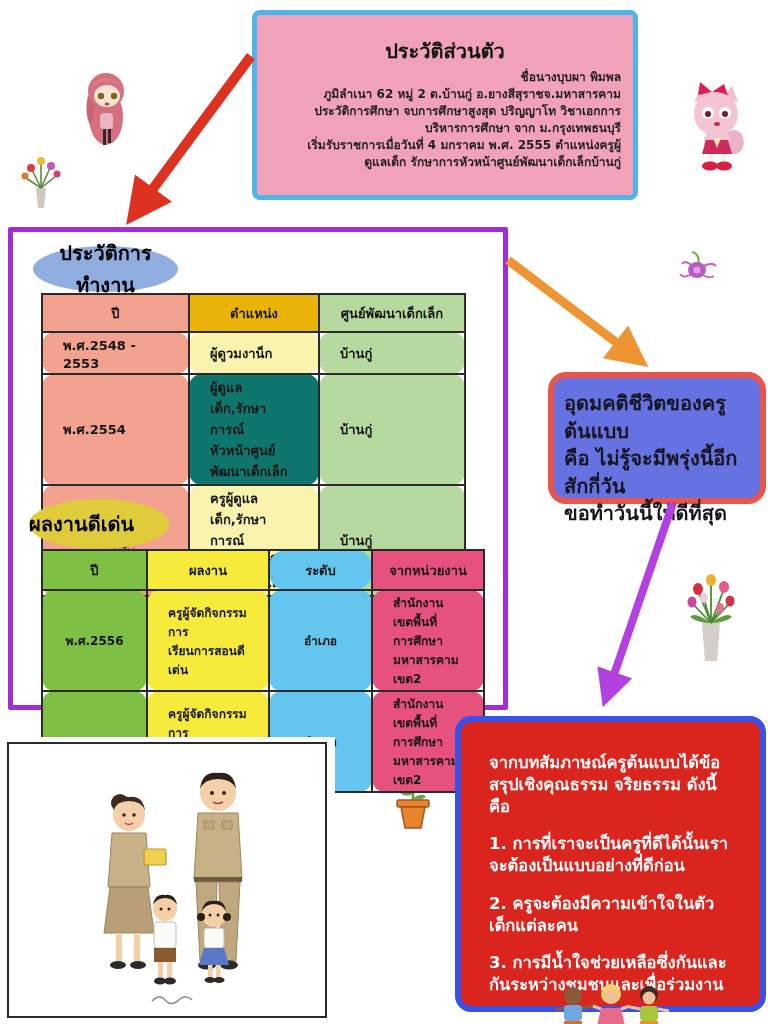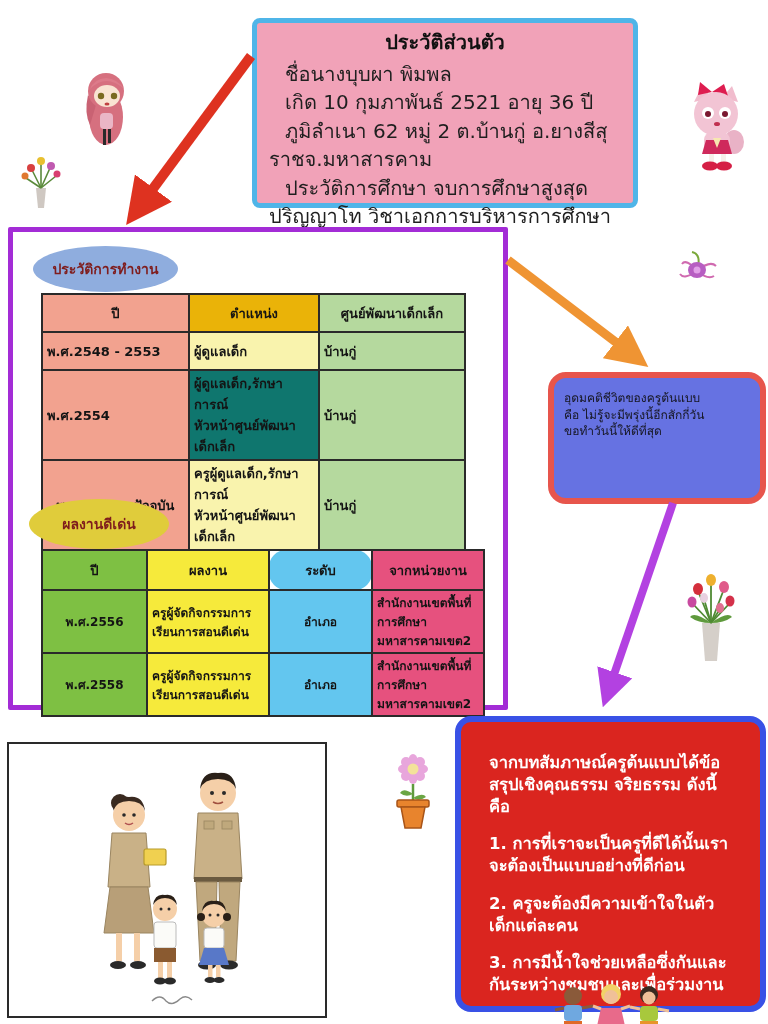--- a/index.html
+++ b/index.html
@@ -7,60 +7,60 @@
     width:768px;height:1024px;position:relative;overflow:hidden;background:#ffffff;
     font-family:"DejaVu Sans","Liberation Sans",sans-serif;
   }
   *{box-sizing:border-box;}
   .abs{position:absolute;}
 
   
   .profile-box{
     left:252px;top:10px;width:386px;height:190px;
     background:#f1a2b8;border:5px solid #4fb5e8;border-radius:8px;
-    padding:3px 12px 6px 12px;color:#1f1f1f;margin-top:8px;
+    padding:20px 12px 6px 12px;color:#1f1f1f;
   }
   .profile-box h1{margin:0 0 2px 0;font-size:20px;text-align:center;font-weight:bold;color:#111;}
-  .profile-box p{margin:0;font-size:20px;font-weight:normal;line-height:1.42;text-indent:16px;}
+  .profile-box p{margin:0;font-size:12px;font-weight:bold;line-height:1.42;text-indent:16px;text-align:right;}
 
   
   .purple-box{
     left:8px;top:227px;width:500px;height:483px;
     background:#ffffff;border:5px solid #a32cd6;border-radius:2px;
   }
   .oval{
-    position:absolute;display:flex;align-items:center;justify-content:center;
-    border-radius:50%;font-weight:bold;font-size:14px;color:#7f1d1d;text-align:center;
+    position:absolute;display:flex;align-items:center;justify-content:flex-start;
+    border-radius:50%;font-weight:bold;font-size:20px;color:#000000;text-align:center;
   }
   .oval-work{left:20px;top:14px;width:145px;height:46px;background:#8fadde;}
   .oval-ach{left:16px;top:267px;width:140px;height:50px;background:#e0cc3b;}
 
   table{border-collapse:collapse;position:absolute;table-layout:fixed;}
   th,td{border:2px solid #2a2a2a;font-weight:bold;color:#141414;vertical-align:middle;}
   th{text-align:center;padding:2px 4px;}
-  td{text-align:left;padding:2px 4px;white-space:pre-line;}
+  td{text-align:left;padding:2px 20px;white-space:pre-line;border-radius:13px;}
 
   #work-table{left:28px;top:61px;width:425px;font-size:13px;}
   #work-table thead tr{height:38px;}
   #work-table tbody tr{height:47px;}
   #work-table tbody tr:first-child{height:38px;}
 
   #ach-table{left:28px;top:317px;width:442px;font-size:12px;}
   #ach-table th{font-size:13px;}
   #ach-table thead tr{height:40px;}
   #ach-table tbody tr{height:58px;}
   #ach-table td:nth-child(1),#ach-table td:nth-child(3){text-align:center;}
 
   
   .motto-box{
     left:548px;top:372px;width:218px;height:132px;
     background:#6672e2;border:6px solid #e7554c;border-radius:18px;
     padding:12px 8px 8px 10px;color:#15151f;
   }
-  .motto-box div{font-size:12px;font-weight:normal;line-height:1.38;}
+  .motto-box div{font-size:20px;font-weight:bold;line-height:1.38;}
 
   
   .summary-box{
     left:455px;top:716px;width:311px;height:296px;
     background:#da251f;border:6px solid #3951e6;border-radius:16px;
     padding:14px 10px 8px 12px;color:#ffffff;
   }
   .summary-box p{margin:16px;font-size:16.5px;font-weight:bold;line-height:1.32;}
 
   
@@ -68,23 +68,23 @@
 
   svg{display:block;}
   .deco{pointer-events:none;}
 </style>
 </head>
 <body>
 
 <div class="abs profile-box">
   <h1>ประวัติส่วนตัว</h1>
   <p>ชื่อนางบุบผา พิมพล</p>
-  <p>เกิด 10 กุมภาพันธ์  2521 อายุ 36 ปี</p>
   <p>ภูมิลำเนา  62 หมู่ 2 ต.บ้านกู่ อ.ยางสีสุราชจ.มหาสารคาม</p>
   <p>ประวัติการศึกษา  จบการศึกษาสูงสุด ปริญญาโท  วิชาเอกการบริหารการศึกษา จาก ม.กรุงเทพธนบุรี</p>
+  <p>เริ่มรับราชการเมื่อวันที่ 4 มกราคม พ.ศ. 2555  ตำแหน่งครูผู้ดูแลเด็ก รักษาการหัวหน้าศูนย์พัฒนาเด็กเล็กบ้านกู่</p>
 </div>
 
 <svg class="abs deco" style="left:70px;top:65px" width="72" height="92" viewBox="0 0 72 92">
   <ellipse cx="36" cy="52" rx="17" ry="28" fill="#d6707f"></ellipse>
   <path d="M18 30 Q14 48 20 60 L26 40 Z" fill="#c96273"></path>
   <circle cx="36" cy="26" r="18" fill="#d6707f"></circle>
   <ellipse cx="37" cy="31" rx="13" ry="11" fill="#f9e3d2"></ellipse>
   <path d="M20 24 Q36 8 54 24 Q48 14 36 13 Q24 14 20 24Z" fill="#dd7b8a"></path>
   <circle cx="31" cy="31" r="3.2" fill="#7a6a20"></circle>
   <circle cx="44" cy="31" r="3.2" fill="#7a6a20"></circle>
@@ -193,21 +193,21 @@
       <thead>
         <tr>
           <th style="background: rgb(242, 162, 143); width: 147px;">ปี</th>
           <th style="background: #eab308; width: 130px;">ตำแหน่ง</th>
           <th style="background: rgb(181, 217, 158); width: 146px;">ศูนย์พัฒนาเด็กเล็ก</th>
         </tr>
       </thead>
       <tbody>
         <tr>
           <td style="background: rgb(242, 162, 143);">พ.ศ.2548 - 2553</td>
-          <td style="background: rgb(249, 243, 173);">ผู้ดูแลเด็ก</td>
+          <td style="background: rgb(249, 243, 173);">ผู้ดูวมงาน็ก</td>
           <td style="background: rgb(181, 217, 158);">บ้านกู่</td>
         </tr>
         <tr>
           <td style="background: rgb(242, 162, 143);">พ.ศ.2554</td>
           <td style="background: #0f766e;">ผู้ดูแลเด็ก,รักษาการณ์
 หัวหน้าศูนย์พัฒนาเด็กเล็ก</td>
           <td style="background: rgb(181, 217, 158);">บ้านกู่</td>
         </tr>
         <tr>
           <td style="background: rgb(242, 162, 143); text-align: center;">พ.ศ.2555 - ปัจจุบัน</td>

